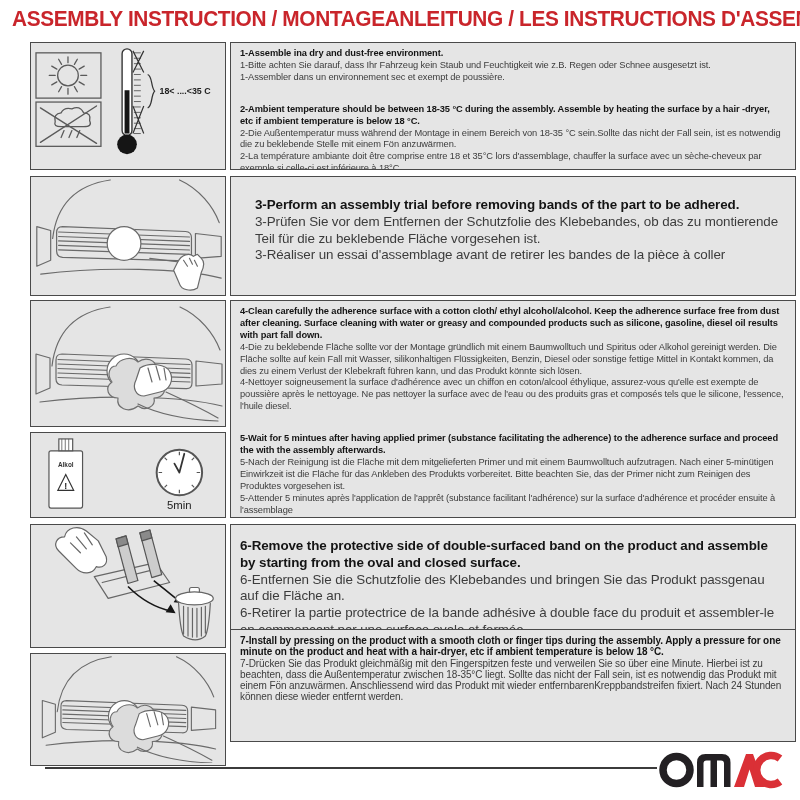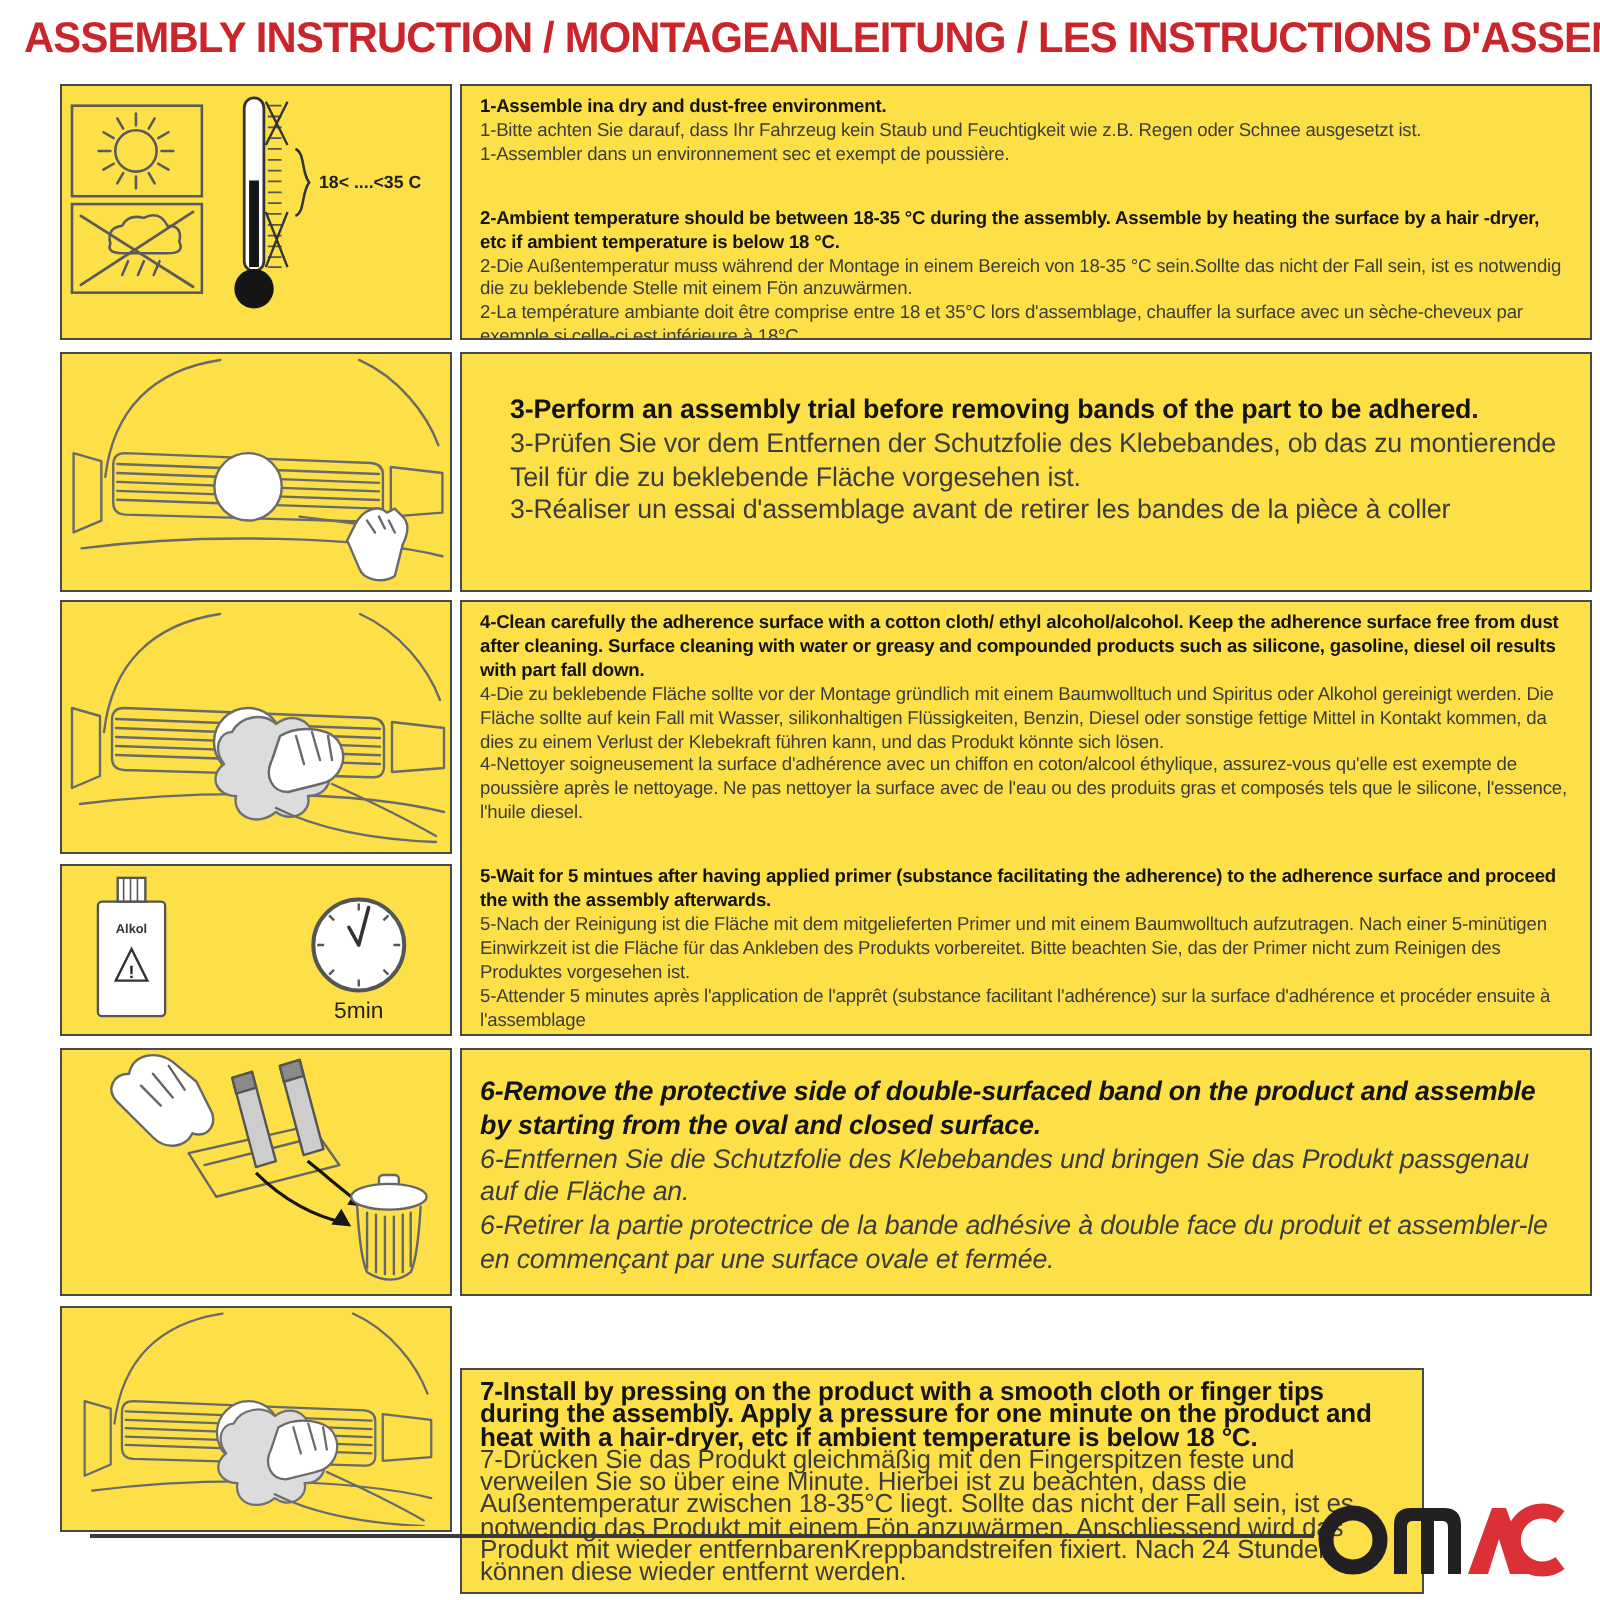--- a/index.html
+++ b/index.html
@@ -1,29 +1,29 @@
 <!DOCTYPE html>
 <html><head>
 <meta charset="utf-8">
 <style>
   html,body{margin:0;padding:0;background:#fff;}
   body{width:800px;height:800px;font-family:"Liberation Sans",sans-serif;-webkit-font-smoothing:antialiased;}
   #page{position:relative;width:800px;height:800px;overflow:hidden;background:#fff;}
   .title{position:absolute;top:7px;left:0;width:800px;text-align:center;color:#c9252b;
          font-weight:bold;font-size:21.5px;letter-spacing:-0.4px;white-space:nowrap;
          transform:scaleX(0.97);transform-origin:center;}
-  .box{position:absolute;border:1.6px solid #4a4a4a;background:#fde047;box-sizing:border-box;}
+  .box{position:absolute;border:1.6px solid #4a4a4a;background:#e5e5e5;box-sizing:border-box;}
   .tbox{padding:5px 10px 4px 9px;color:#3c3c3c;overflow:hidden;}
   .tbox p{margin:0;}
   .tbox .b{font-weight:bold;color:#141414;}
   .sm{font-size:9.3px;line-height:11.9px;letter-spacing:-0.1px;}
   .lg{font-size:13.4px;line-height:16.8px;letter-spacing:-0.1px;}
   .mt{margin-top:20px;}
   .pt18{padding-top:20px;padding-left:24px;}
-  .pt12{padding-top:13px;font-style:italic;}
+  .pt12{padding-top:13px;}
   .ibox{display:flex;align-items:flex-start;justify-content:center;}
   .ibox svg{display:block;}
   .rule{position:absolute;left:45px;top:767px;width:612px;height:2px;background:#3b3b3b;}
   .logo{position:absolute;left:658px;top:750px;width:132px;height:40px;}
   svg text{font-family:"Liberation Sans",sans-serif;}
 </style>
 </head>
 <body>
 
 <div id="page">
@@ -190,21 +190,21 @@
         <path d="M164,57L190,60L190,80L164,82Z"></path>
         <path d="M8,98 C70,90 150,92 190,102"></path>
         <path d="M84,62 C88,54 100,52 106,58 C114,52 124,56 124,64 C132,64 136,72 130,78 C136,84 132,94 122,94 C124,102 114,108 106,102 C96,110 84,104 86,94 C76,94 72,84 80,78 C74,70 78,62 84,62 Z" fill="#dcdcdc" stroke="#707070"></path>
         <path d="M108,64 C118,58 134,60 138,68 C142,76 138,86 128,88 L112,92 C104,92 100,84 104,76 Z" fill="#fff"></path>
         <path d="M116,64L120,78M124,62L128,76M132,64L134,76"></path>
         <path d="M134,88 C156,98 172,106 186,114"></path>
         <path d="M106,100 C130,112 160,116 186,117"></path>
       </g>
     </svg>
   </div>
-  <div class="box tbox" style="left:230px;top:684px;width:482px;height:113px;font-size:13px;line-height:11.3px;letter-spacing:-0.1px;">
+  <div class="box tbox" style="left:230px;top:629px;width:566px;height:113px;font-size:10px;line-height:11.3px;letter-spacing:-0.1px;">
     <div class="item">
       <p class="b">7-Install by pressing on the product with a smooth cloth or finger tips during the assembly. Apply a pressure for one minute on the product and heat with a hair-dryer, etc if ambient temperature is below 18 °C.</p>
       <p>7-Drücken Sie das Produkt gleichmäßig mit den Fingerspitzen feste und verweilen Sie so über eine Minute. Hierbei ist zu beachten, dass die Außentemperatur zwischen 18-35°C liegt. Sollte das nicht der Fall sein, ist es notwendig das Produkt mit einem Fön anzuwärmen. Anschliessend wird das Produkt mit wieder entfernbarenKreppbandstreifen fixiert. Nach 24 Stunden können diese wieder entfernt werden.</p>
     </div>
   </div>
 
   <div class="rule"></div>
 
   <div class="logo" aria-label="OMAC">
     <svg width="132" height="40" viewBox="0 0 264 78">

